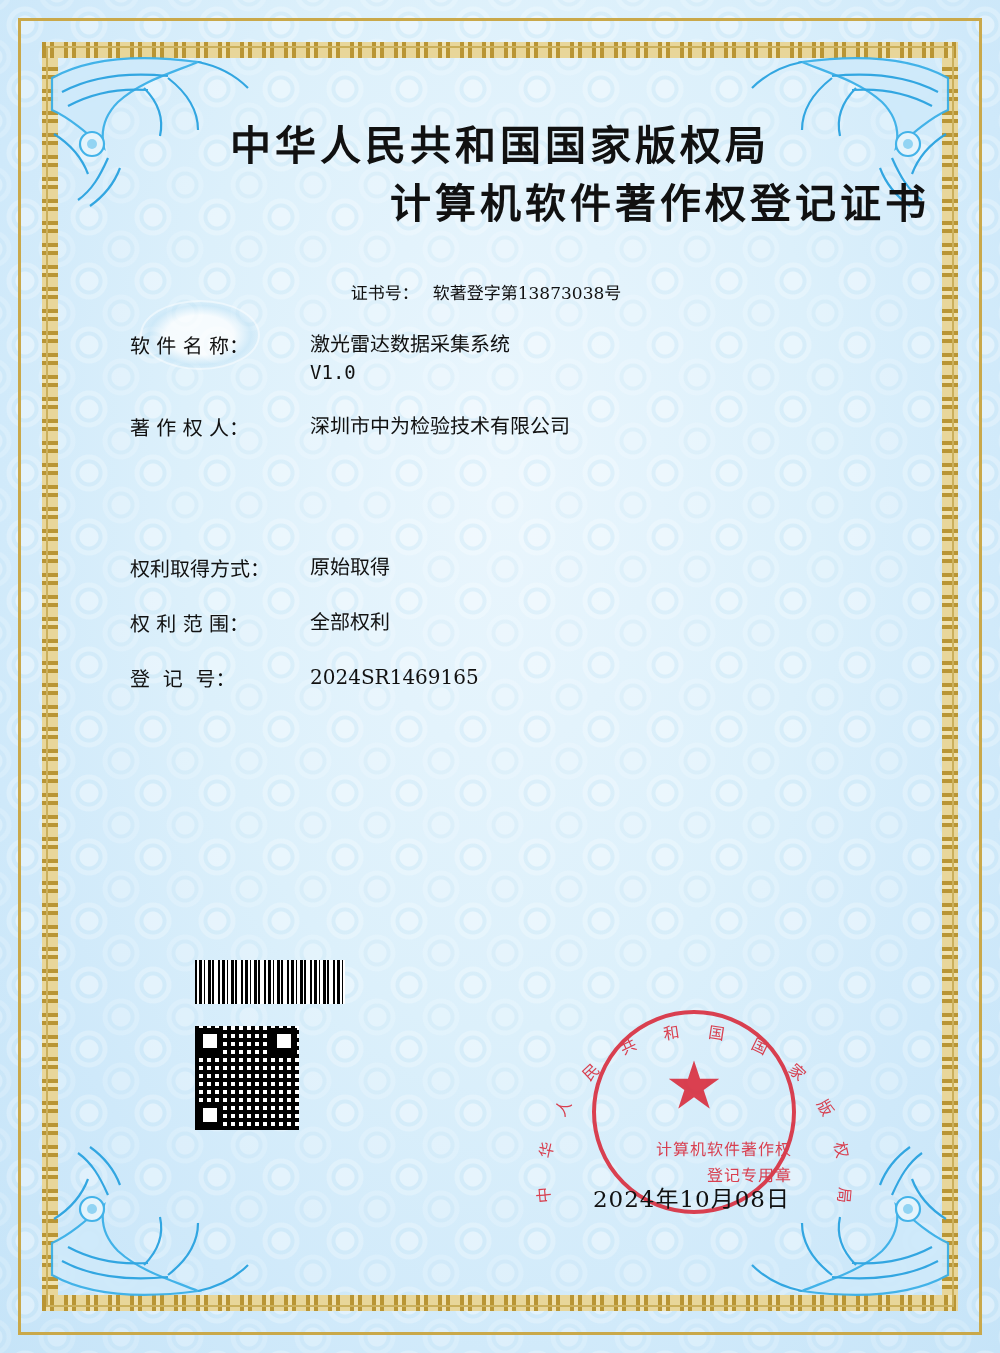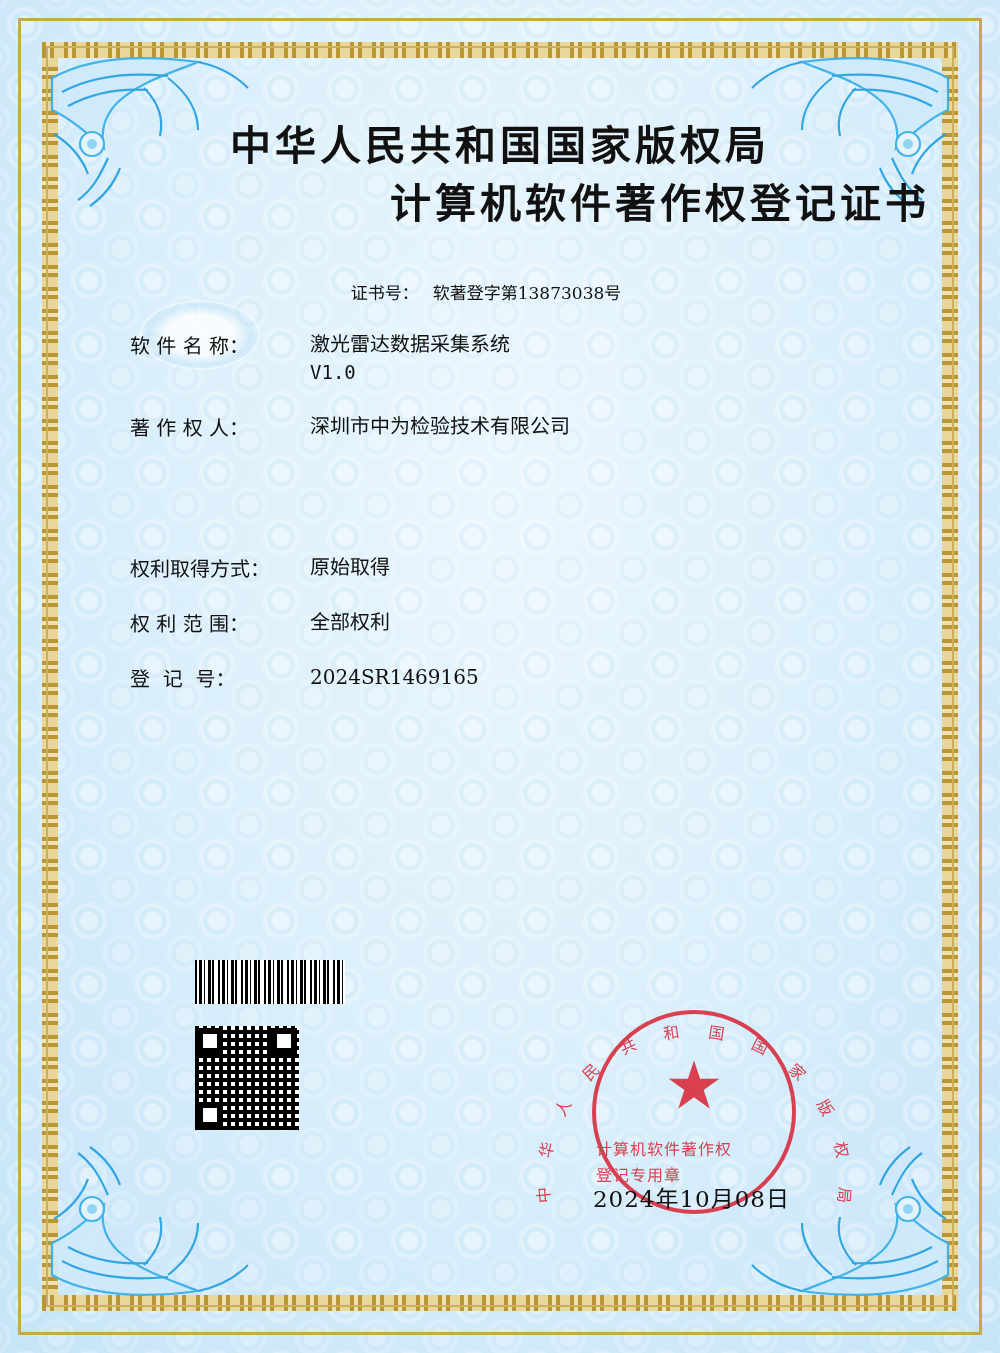--- a/index.html
+++ b/index.html
@@ -207,21 +207,21 @@
     position: absolute;
     left: 50%; top: 46px;
     transform: translateX(-50%);
     font-size: 54px;
     line-height: 54px;
     color: #d8192a;
   }
   .seal .seal-l1, .seal .seal-l2 {
     position: absolute;
     left: 0; right: 0;
-    text-align: left;
+    text-align: right;
     font-family: "DejaVu Serif", serif;
     font-size: 16px;
     letter-spacing: 1px;
   }
   .seal .seal-l1 { top: 122px; }
   .seal .seal-l2 { top: 148px; }
 
   
   .arc-text {
     position: absolute;

